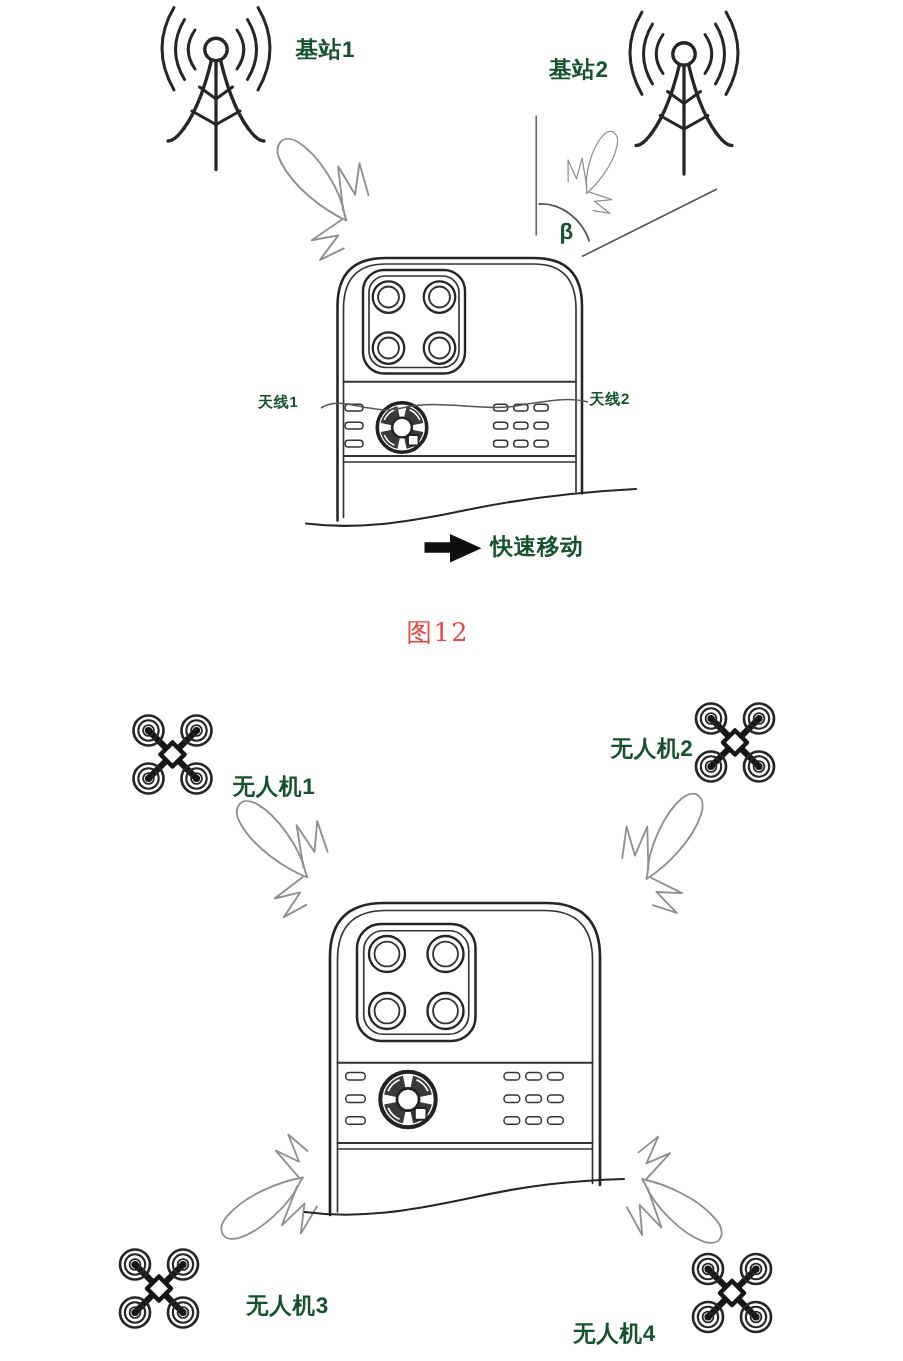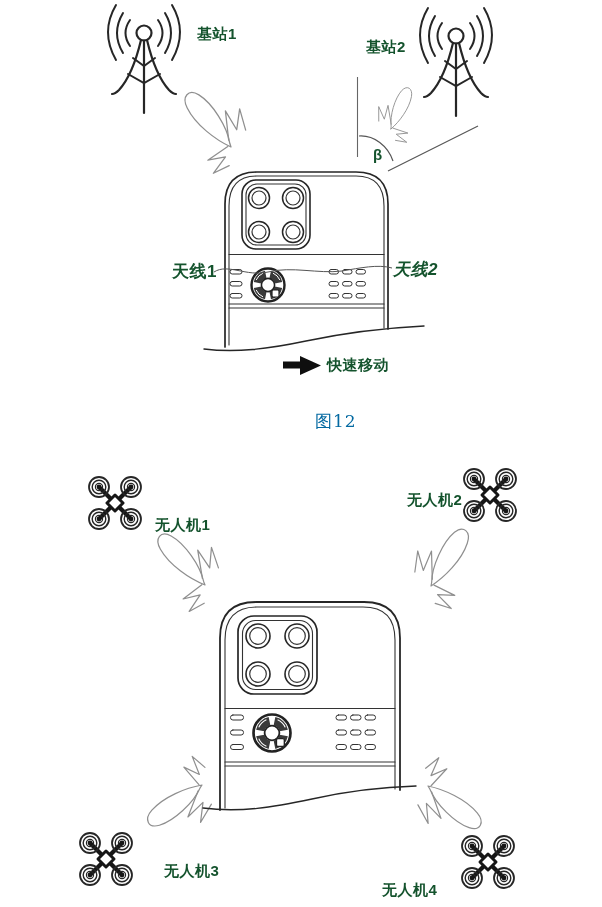--- a/index.html
+++ b/index.html
@@ -4,25 +4,25 @@
 <style>
   html,body{margin:0;padding:0;}
   body{
     width:602px;height:907px;position:relative;background:#ffffff;overflow:hidden;
     font-family:"Liberation Sans", sans-serif;
   }
   .label{
     position:absolute;color:#14532d;font-size:15px;font-weight:600;
     white-space:nowrap;letter-spacing:.5px;line-height:1.1;
   }
-  .label.small{font-size:17px;}
+  .label.small{font-size:10px;}
   .beta{font-size:15px;font-weight:600;}
   .caption{
     position:absolute;font-family:"DejaVu Serif", serif;font-size:17px;
-    font-weight:400;color:#0369a1;letter-spacing:1px;margin-left:44px;
+    font-weight:400;color:#ef4444;letter-spacing:1px;
   }
   svg.canvas{position:absolute;left:0;top:0;}
   .ink{stroke:#262626;fill:none;stroke-linecap:round;}
   .thin{stroke:#333333;fill:none;stroke-linecap:round;}
   .sketch{stroke:#8f8f8f;fill:none;stroke-linecap:round;stroke-linejoin:round;}
 </style>
 </head>
 <body>
 
 <svg class="canvas" width="602" height="907" viewBox="0 0 602 907" xmlns="http://www.w3.org/2000/svg" xmlns:xlink="http://www.w3.org/1999/xlink">
@@ -232,20 +232,20 @@
 
       <path d="M203,808 C240,813 274,807 312,799 C352,790 382,787 416,786" class="ink" stroke-width="1.4"></path>
     </g>
   </g>
 </svg>
 
 <div class="label" style="left:197px;top:26px;">基站1</div>
 <div class="label" style="left:366px;top:39px;">基站2</div>
 <div class="label beta" style="left:373px;top:147px;">β</div>
 <div class="label small" style="left:172px;top:263px;">天线1</div>
-<div class="label small" style="left:393px;top:261px;font-style:italic;">天线2</div>
+<div class="label small" style="left:393px;top:261px;">天线2</div>
 <div class="label" style="left:327px;top:357px;">快速移动</div>
 <div class="caption" style="left:271px;top:410px;">图12</div>
 
 <div class="label" style="left:155px;top:517px;">无人机1</div>
 <div class="label" style="left:391px;top:492px;margin-left:16px;">无人机2</div>
 <div class="label" style="left:164px;top:851px;margin-top:12px;">无人机3</div>
 <div class="label" style="left:382px;top:854px;margin-top:28px;">无人机4</div>
 
 </body></html>

